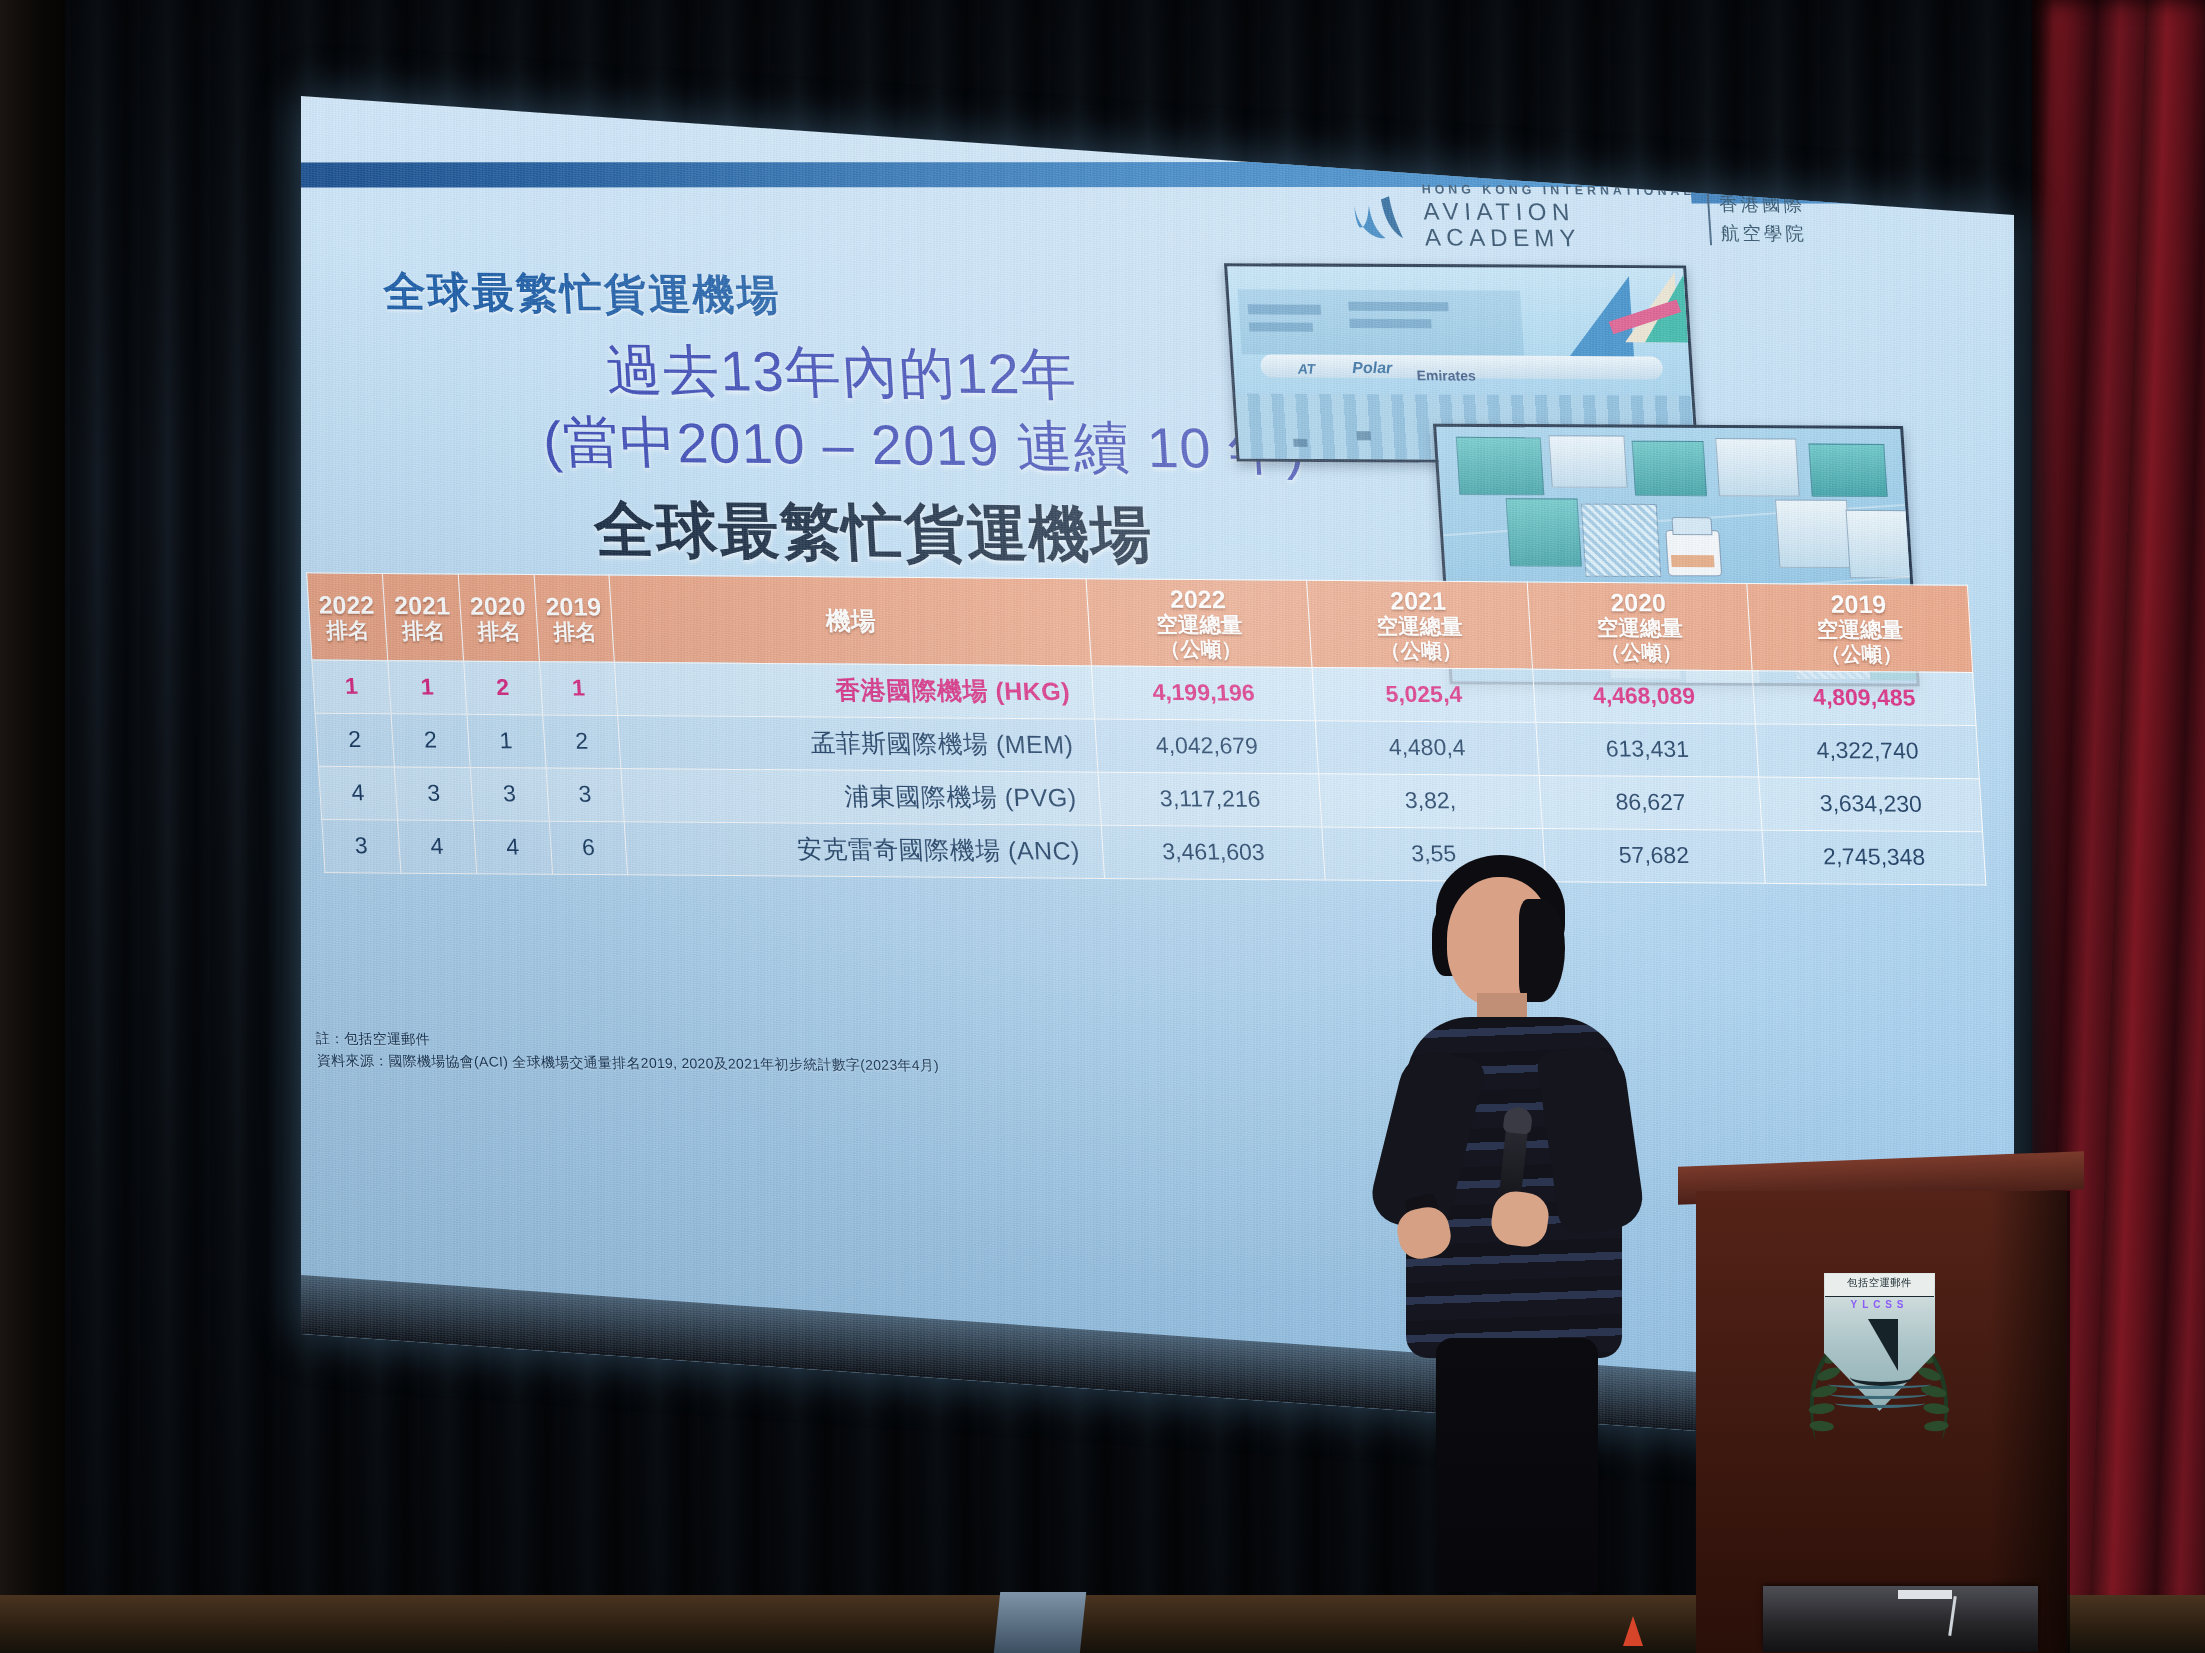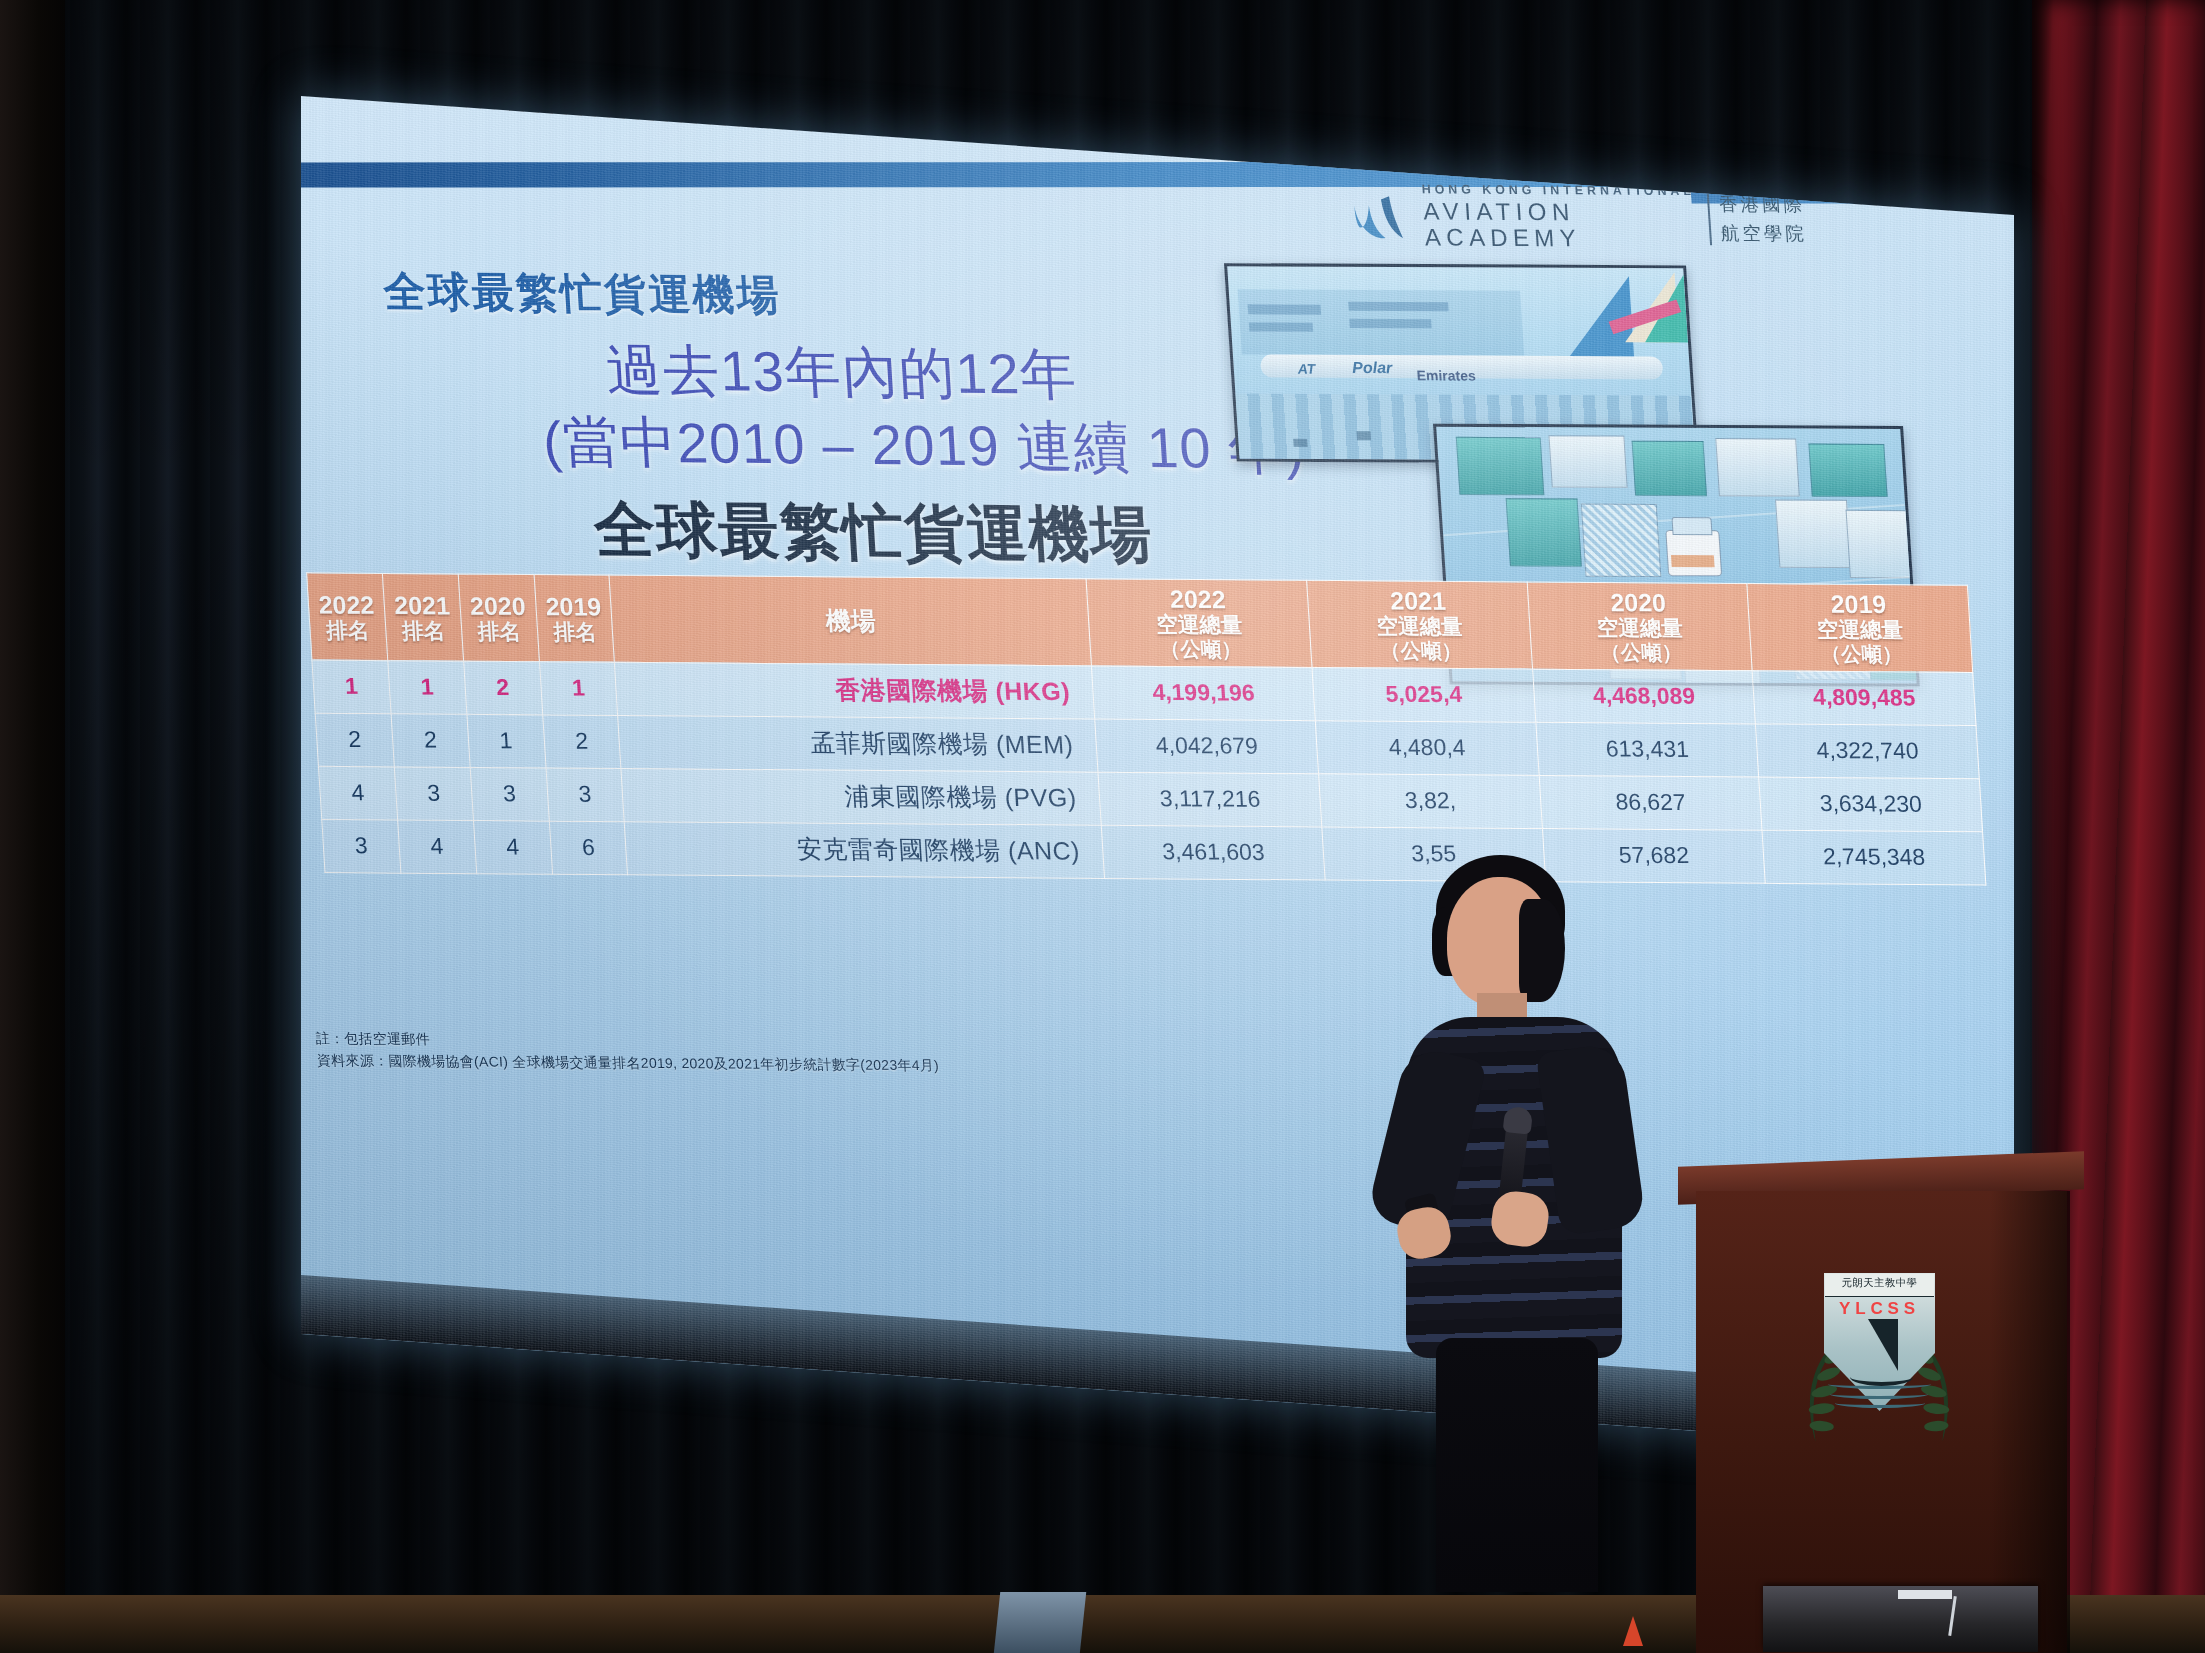--- a/index.html
+++ b/index.html
@@ -215,21 +215,21 @@
     background:linear-gradient(90deg,rgba(0,0,0,0),rgba(0,0,0,.62));}
   .crest{position:absolute;left:106px;top:114px;width:162px;height:178px;}
   .crest-shield{position:absolute;left:26px;top:0;width:111px;height:138px;
     background:linear-gradient(180deg,#dfe7e6,#a9c2c6 55%,#8fb0b6);
     clip-path:polygon(0 0,100% 0,100% 58%,50% 100%,0 58%);}
   .crest-band{position:absolute;left:27px;top:1.1px;width:109px;height:21.6px;
     background:#e9eeec;border-bottom:1.6px solid #1a2a30;}
   .crest-zh{position:absolute;left:27px;top:3.2px;width:109px;text-align:center;
     font-size:10.3px;color:#16242a;letter-spacing:0.5px;}
   .crest-en{position:absolute;left:27px;top:26px;width:109px;text-align:center;
-    font-size:17px;color:#ef4444;letter-spacing:4.9px;font-weight:700;}
+    font-size:10px;color:#8b5cf6;letter-spacing:4.9px;font-weight:700;}
   .crest-sail{position:absolute;left:64px;top:46px;width:0;height:0;
     border-left:6.5px solid transparent;border-right:30px solid #16242a;border-bottom:52px solid transparent;}
   .crest-boat{position:absolute;left:52px;top:95px;width:63px;height:14px;
     border-bottom:4.9px solid #16242a;border-radius:0 0 60% 60%;}
   .crest-wave{position:absolute;left:30px;width:103px;height:6.5px;
     border-bottom:3.2px solid #3d6a78;border-radius:50%;}
   .wreathL,.wreathR{position:absolute;top:64px;width:52px;height:114px;}
   .wreathL{left:2.2px;}
   .wreathR{right:2.2px;}
 
@@ -488,21 +488,21 @@
           <ellipse cx="20" cy="22" rx="13" ry="6" transform="rotate(28 20 22)"></ellipse>
           <ellipse cx="27" cy="42" rx="14" ry="6" transform="rotate(22 27 42)"></ellipse>
           <ellipse cx="32" cy="62" rx="15" ry="6" transform="rotate(14 32 62)"></ellipse>
           <ellipse cx="35" cy="82" rx="15" ry="6" transform="rotate(6 35 82)"></ellipse>
           <ellipse cx="35" cy="102" rx="14" ry="6" transform="rotate(-4 35 102)"></ellipse>
         </g>
       </svg>
 
       <div class="crest-shield"></div>
       <div class="crest-band"></div>
-      <div class="crest-zh">元朗天主教中學</div>
+      <div class="crest-zh">包括空運郵件</div>
       <div class="crest-en">YLCSS</div>
       <div class="crest-sail"></div>
       <div class="crest-boat"></div>
       <div class="crest-wave" style="top:106px;"></div>
       <div class="crest-wave" style="top:116px;left:32px;width:98px;"></div>
       <div class="crest-wave" style="top:125px;left:37px;width:90px;"></div>
     </div>
   </div>
 
   <div id="avbox">

